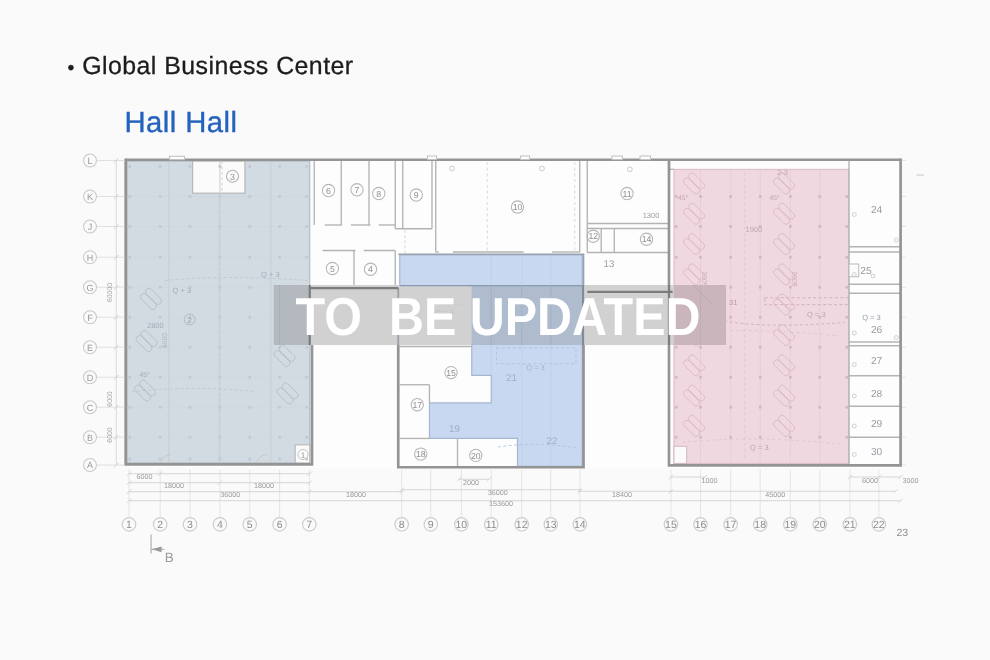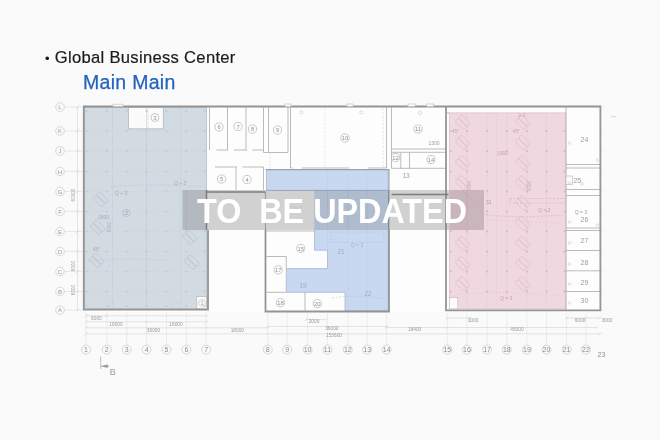--- a/index.html
+++ b/index.html
@@ -1,27 +1,27 @@
 <!DOCTYPE html>
 <html><head>
 <meta charset="utf-8">
 <style>
   html,body{margin:0;padding:0;}
   body{width:660px;height:440px;background:#fafafa;font-family:"Liberation Sans",sans-serif;overflow:hidden;position:relative;}
-  .t1{position:absolute;left:45px;top:34px;font-size:16.6px;letter-spacing:0.3px;color:#1c1c1e;margin-top:14px;-webkit-text-stroke:0.2px #1c1c1e;}
+  .t1{position:absolute;left:45px;top:34px;font-size:16.6px;letter-spacing:0.3px;color:#1c1c1e;-webkit-text-stroke:0.2px #1c1c1e;}
   .t2{position:absolute;left:83px;top:71px;font-size:19.5px;letter-spacing:0.3px;color:#2463bd;-webkit-text-stroke:0.25px #2463bd;}
   svg{position:absolute;left:0;top:0;}
   text{font-family:"Liberation Sans",sans-serif;}
 </style>
 </head>
 <body>
 
 <div class="t1"><span style="font-size:13px;">•</span>&nbsp;Global Business Center</div>
 
-<div class="t2">Main Main</div>
+<div class="t2">Hall Hall</div>
 <svg width="660" height="440" viewBox="0 0 660 440">
 
 <g>
       <rect x="83.8" y="105.6" width="516.6" height="206.4" fill="#fdfdfd"></rect>
     </g>
 
 <g>
       <rect x="84.7" y="107.4" width="121.8" height="201.2" fill="#d2dae2" stroke="#aeb8c2" stroke-width="0.7"></rect>
     </g>
 

